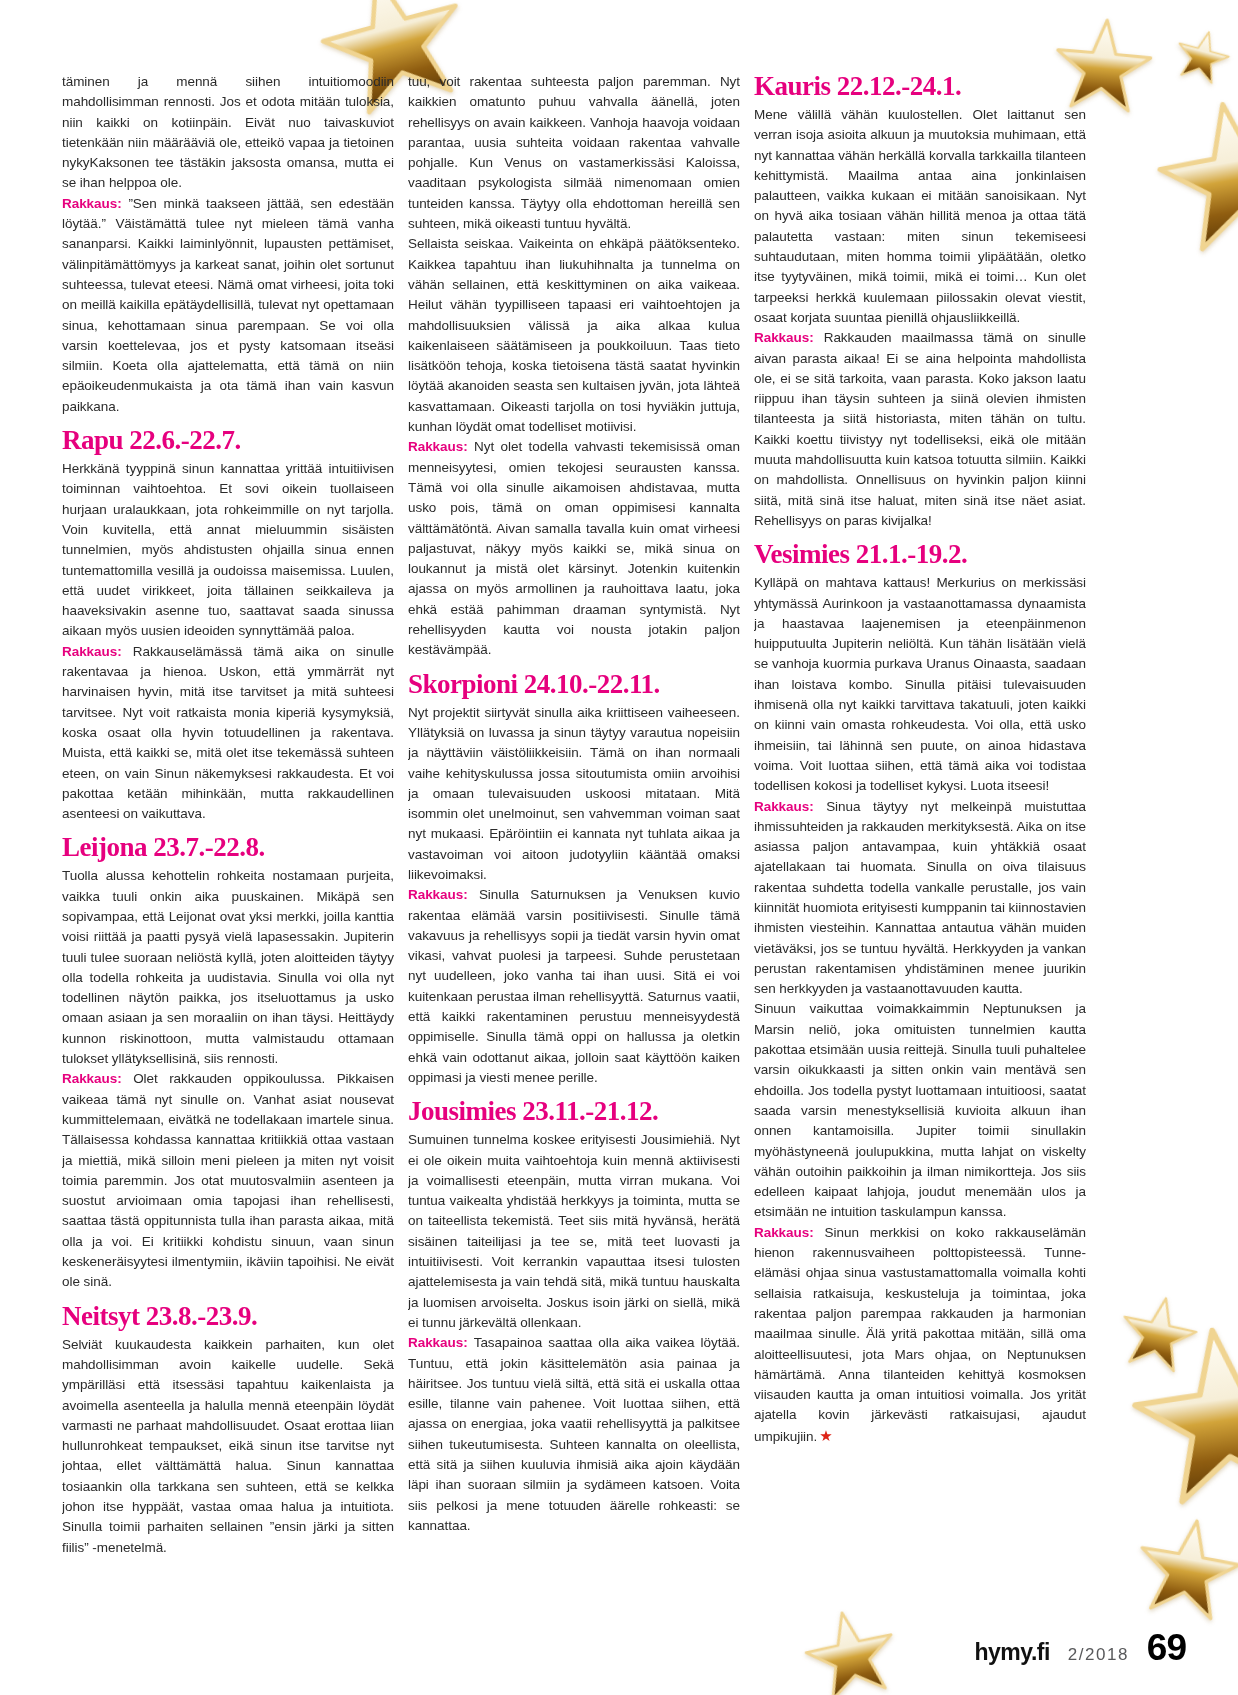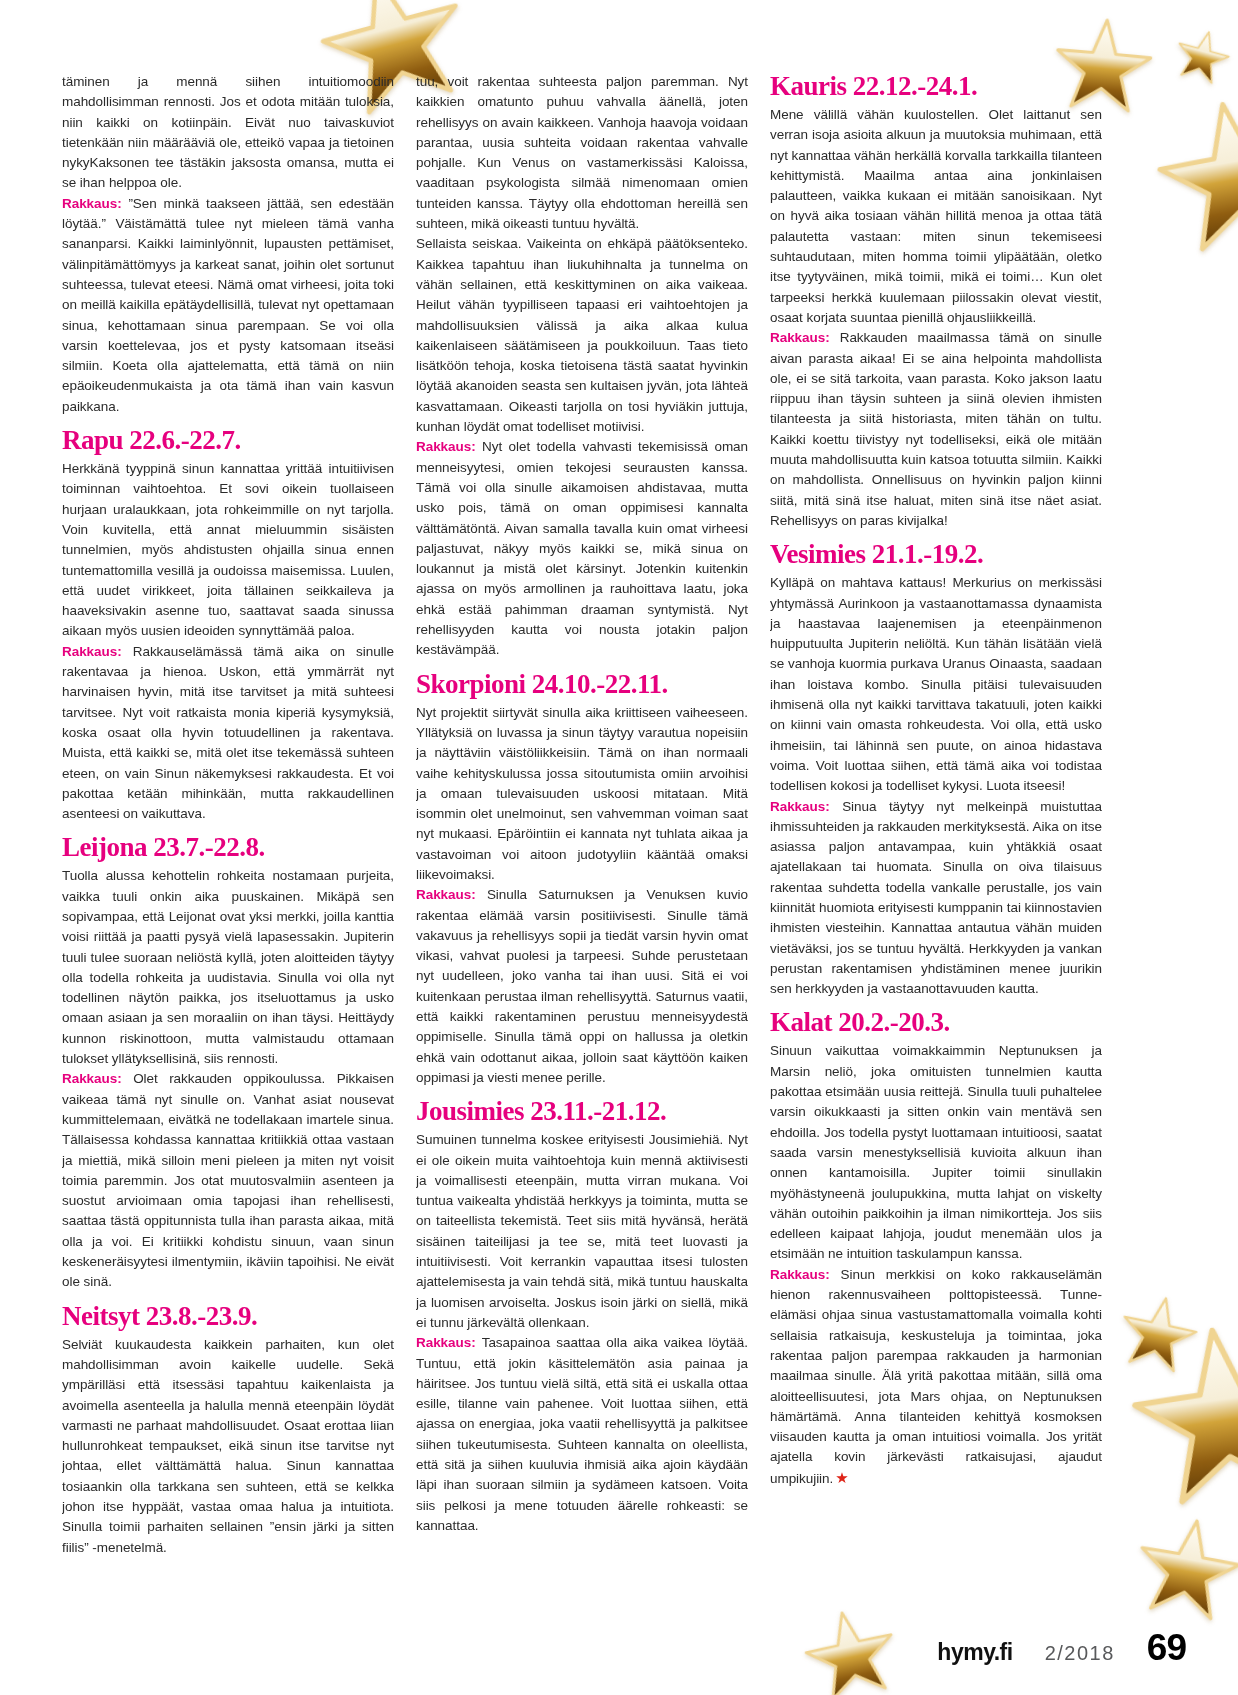--- a/index.html
+++ b/index.html
@@ -1,31 +1,31 @@
 <!DOCTYPE html>
 <html lang="fi" style="--accent: #e6007e; --body-text: #2b2b2b; --end-star-red: #de2418; --footer-muted: #58595b;"><head>
 <meta charset="utf-8">
 <style>
   html,body{margin:0;padding:0;background:#ffffff;}
   .page{position:relative;width:1238px;height:1695px;background:#fff;overflow:hidden;
         font-family:"Liberation Sans",sans-serif;}
-  .columns{position:absolute;left:62px;top:72px;display:flex;gap:22px;}
+  .columns{position:absolute;left:62px;top:72px;display:flex;gap:14px;}
   .col{width:332px;height:1560px;overflow:hidden;text-align:justify;
        font-size:13.5px;line-height:20.3px;color:var(--body-text,#2b2b2b);
        letter-spacing:-0.05px;hyphens:auto;}
   .para{margin:0;}
   .sign-heading{font-family:"Liberation Serif","DejaVu Serif",serif;font-weight:700;
        font-size:27px;line-height:29px;margin:9px 0 4px 0;color:var(--accent,#e6007e);
        letter-spacing:-0.5px;text-align:left;}
   .sign-heading:first-child{margin-top:0;}
   .rakkaus-label{color:var(--accent,#e6007e);font-weight:700;}
   .end-star{color:var(--end-star-red,#de2418);font-size:15px;padding-left:2px;}
-  .footer{position:absolute;right:52px;bottom:26px;display:flex;align-items:baseline;gap:32px;}
+  .footer{position:absolute;right:52px;bottom:26px;display:flex;align-items:baseline;gap:18px;}
   .footer .brand{font-weight:700;font-size:23px;color:#111;letter-spacing:-0.5px;}
-  .footer .issue{font-size:20px;color:var(--footer-muted,#58595b);letter-spacing:1.5px;margin-top:44px;}
+  .footer .issue{font-size:17px;color:var(--footer-muted,#58595b);letter-spacing:1.5px;margin-top:44px;}
   .footer .pageno{font-weight:700;font-size:37px;color:#000000;letter-spacing:-1px;}
   .gold-star{position:absolute;filter:drop-shadow(0 2px 2px rgba(140,100,20,0.25));}
   .star-a{left:320px;top:-30px;width:150px;height:150px;transform:rotate(-15deg);}
   .star-b{left:1052px;top:18px;width:102px;height:102px;transform:rotate(5deg);}
   .star-c{left:1174px;top:30px;width:56px;height:56px;transform:rotate(15deg);}
   .star-d{left:1156px;top:100px;width:160px;height:160px;transform:rotate(-10deg);}
   .star-e{left:1118px;top:1296px;width:80px;height:80px;transform:rotate(12deg);}
   .star-f{left:1130px;top:1326px;width:190px;height:190px;transform:rotate(-8deg);}
   .star-g{left:1134px;top:1518px;width:108px;height:108px;transform:rotate(10deg);}
   .star-h{left:804px;top:1610px;width:95px;height:95px;transform:rotate(-12deg);}
@@ -100,21 +100,20 @@
         <p class="para">Sumuinen tunnelma koskee erityisesti Jousimiehiä. Nyt ei ole oikein muita vaihtoehtoja kuin mennä aktiivisesti ja voimallisesti eteenpäin, mutta virran mukana. Voi tuntua vaikealta yhdistää herkkyys ja toiminta, mutta se on taiteellista tekemistä. Teet siis mitä hyvänsä, herätä sisäinen taiteilijasi ja tee se, mitä teet luovasti ja intuitiivisesti. Voit kerrankin vapauttaa itsesi tulosten ajattelemisesta ja vain tehdä sitä, mikä tuntuu hauskalta ja luomisen arvoiselta. Joskus isoin järki on siellä, mikä ei tunnu järkevältä ollenkaan.</p>
         <p class="para"><strong class="rakkaus-label">Rakkaus: </strong>Tasapainoa saattaa olla aika vaikea löytää. Tuntuu, että jokin käsittelemätön asia painaa ja häiritsee. Jos tuntuu vielä siltä, että sitä ei uskalla ottaa esille, tilanne vain pahenee. Voit luottaa siihen, että ajassa on energiaa, joka vaatii rehellisyyttä ja palkitsee siihen tukeutumisesta. Suhteen kannalta on oleellista, että sitä ja siihen kuuluvia ihmisiä aika ajoin käydään läpi ihan suoraan silmiin ja sydämeen katsoen. Voita siis pelkosi ja mene totuuden äärelle rohkeasti: se kannattaa.</p>
       </div>
       <div class="col">
         <h2 class="sign-heading">Kauris 22.12.-24.1.</h2>
         <p class="para">Mene välillä vähän kuulostellen. Olet laittanut sen verran isoja asioita alkuun ja muutoksia muhimaan, että nyt kannattaa vähän herkällä korvalla tarkkailla tilanteen kehittymistä. Maailma antaa aina jonkinlaisen palautteen, vaikka kukaan ei mitään sanoisikaan. Nyt on hyvä aika tosiaan vähän hillitä menoa ja ottaa tätä palautetta vastaan: miten sinun tekemiseesi suhtaudutaan, miten homma toimii ylipäätään, oletko itse tyytyväinen, mikä toimii, mikä ei toimi… Kun olet tarpeeksi herkkä kuulemaan piilossakin olevat viestit, osaat korjata suuntaa pienillä ohjausliikkeillä.</p>
         <p class="para"><strong class="rakkaus-label">Rakkaus: </strong>Rakkauden maailmassa tämä on sinulle aivan parasta aikaa! Ei se aina helpointa mahdollista ole, ei se sitä tarkoita, vaan parasta. Koko jakson laatu riippuu ihan täysin suhteen ja siinä olevien ihmisten tilanteesta ja siitä historiasta, miten tähän on tultu. Kaikki koettu tiivistyy nyt todelliseksi, eikä ole mitään muuta mahdollisuutta kuin katsoa totuutta silmiin. Kaikki on mahdollista. Onnellisuus on hyvinkin paljon kiinni siitä, mitä sinä itse haluat, miten sinä itse näet asiat. Rehellisyys on paras kivijalka!</p>
         <h2 class="sign-heading">Vesimies 21.1.-19.2.</h2>
         <p class="para">Kylläpä on mahtava kattaus! Merkurius on merkissäsi yhtymässä Aurinkoon ja vastaanottamassa dynaamista ja haastavaa laajenemisen ja eteenpäinmenon huipputuulta Jupiterin neliöltä. Kun tähän lisätään vielä se vanhoja kuormia purkava Uranus Oinaasta, saadaan ihan loistava kombo. Sinulla pitäisi tulevaisuuden ihmisenä olla nyt kaikki tarvittava takatuuli, joten kaikki on kiinni vain omasta rohkeudesta. Voi olla, että usko ihmeisiin, tai lähinnä sen puute, on ainoa hidastava voima. Voit luottaa siihen, että tämä aika voi todistaa todellisen kokosi ja todelliset kykysi. Luota itseesi!</p>
         <p class="para"><strong class="rakkaus-label">Rakkaus: </strong>Sinua täytyy nyt melkeinpä muistuttaa ihmissuhteiden ja rakkauden merkityksestä. Aika on itse asiassa paljon antavampaa, kuin yhtäkkiä osaat ajatellakaan tai huomata. Sinulla on oiva tilaisuus rakentaa suhdetta todella vankalle perustalle, jos vain kiinnität huomiota erityisesti kumppanin tai kiinnostavien ihmisten viesteihin. Kannattaa antautua vähän muiden vietäväksi, jos se tuntuu hyvältä. Herkkyyden ja vankan perustan rakentamisen yhdistäminen menee juurikin sen herkkyyden ja vastaanottavuuden kautta.</p>
-        <h2 class="sign-heading">Kalat 20.2.-20.3.</h2>
         <p class="para">Sinuun vaikuttaa voimakkaimmin Neptunuksen ja Marsin neliö, joka omituisten tunnelmien kautta pakottaa etsimään uusia reittejä. Sinulla tuuli puhaltelee varsin oikukkaasti ja sitten onkin vain mentävä sen ehdoilla. Jos todella pystyt luottamaan intuitioosi, saatat saada varsin menestyksellisiä kuvioita alkuun ihan onnen kantamoisilla. Jupiter toimii sinullakin myöhästyneenä joulupukkina, mutta lahjat on viskelty vähän outoihin paikkoihin ja ilman nimikortteja. Jos siis edelleen kaipaat lahjoja, joudut menemään ulos ja etsimään ne intuition taskulampun kanssa.</p>
         <p class="para"><strong class="rakkaus-label">Rakkaus: </strong>Sinun merkkisi on koko rakkauselämän hienon rakennusvaiheen polttopisteessä. Tunne-elämäsi ohjaa sinua vastustamattomalla voimalla kohti sellaisia ratkaisuja, keskusteluja ja toimintaa, joka rakentaa paljon parempaa rakkauden ja harmonian maailmaa sinulle. Älä yritä pakottaa mitään, sillä oma aloitteellisuutesi, jota Mars ohjaa, on Neptunuksen hämärtämä. Anna tilanteiden kehittyä kosmoksen viisauden kautta ja oman intuitiosi voimalla. Jos yrität ajatella kovin järkevästi ratkaisujasi, ajaudut umpikujiin.<span class="end-star">★</span></p>
       </div>
     </div>
 
   <div class="footer">
     <span class="brand">hymy.fi</span>
     <span class="issue">2/2018</span>
     <span class="pageno">69</span>
   </div>

